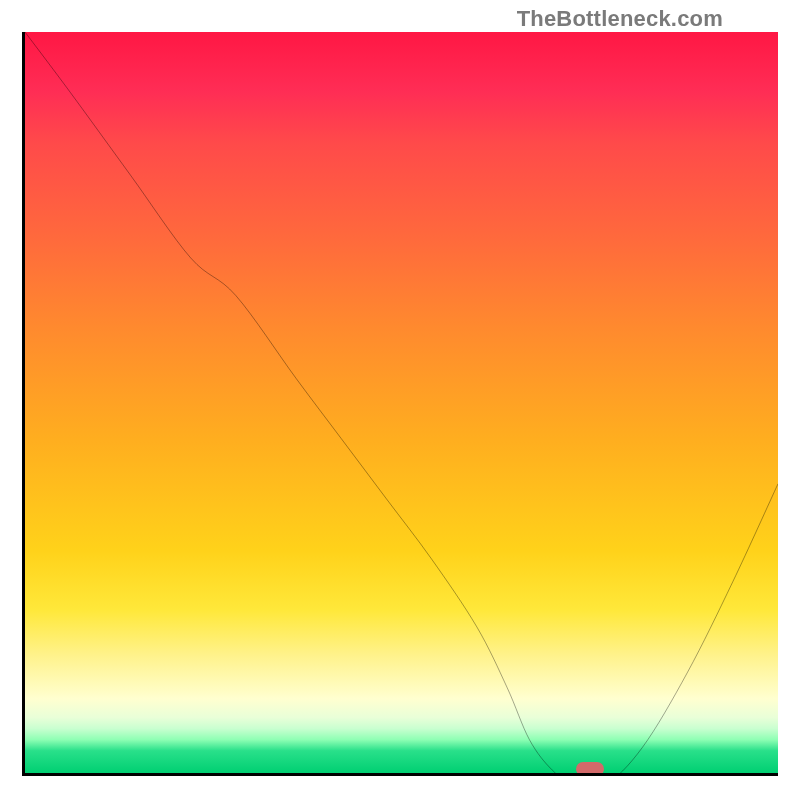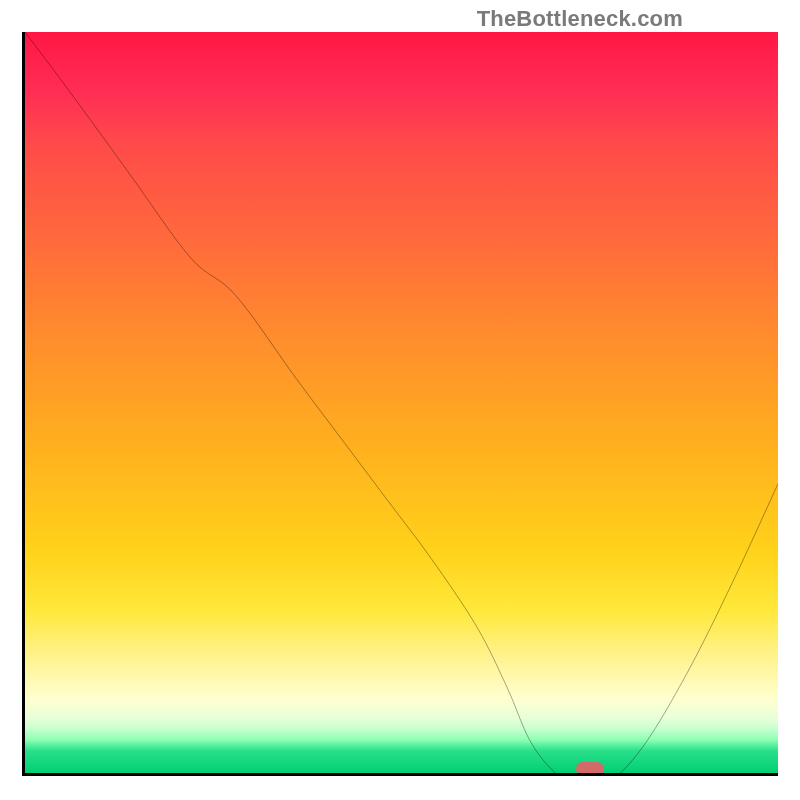--- a/index.html
+++ b/index.html
@@ -8,20 +8,21 @@
     width: 800px;
     height: 800px;
     background: #ffffff;
     font-family: Arial, Helvetica, sans-serif;
     overflow: hidden;
   }
   .stage {
     position: relative;
     width: 695px;
     height: 800px;
+    padding-left: 40px;
   }
   .watermark {
     position: absolute;
     top: 6px;
     right: 12px;
     font-size: 22px;
     font-weight: 600;
     color: #7a7a7a;
     letter-spacing: 0.2px;
     user-select: none;

